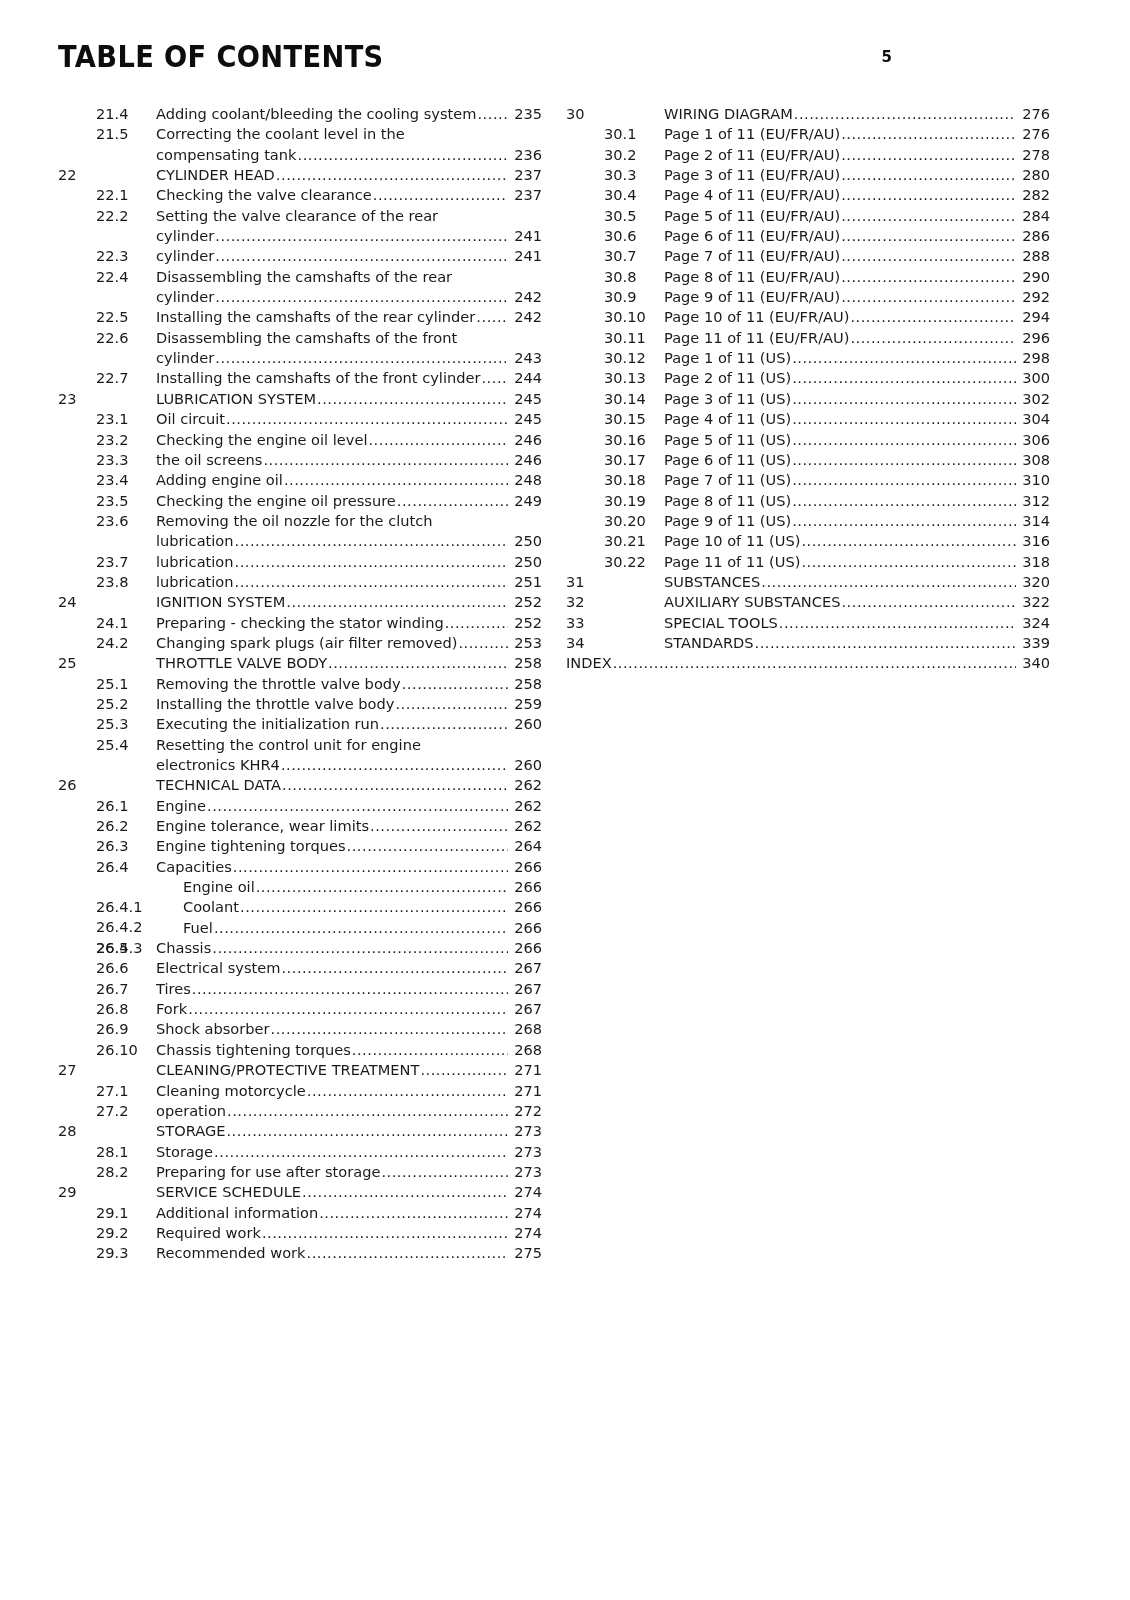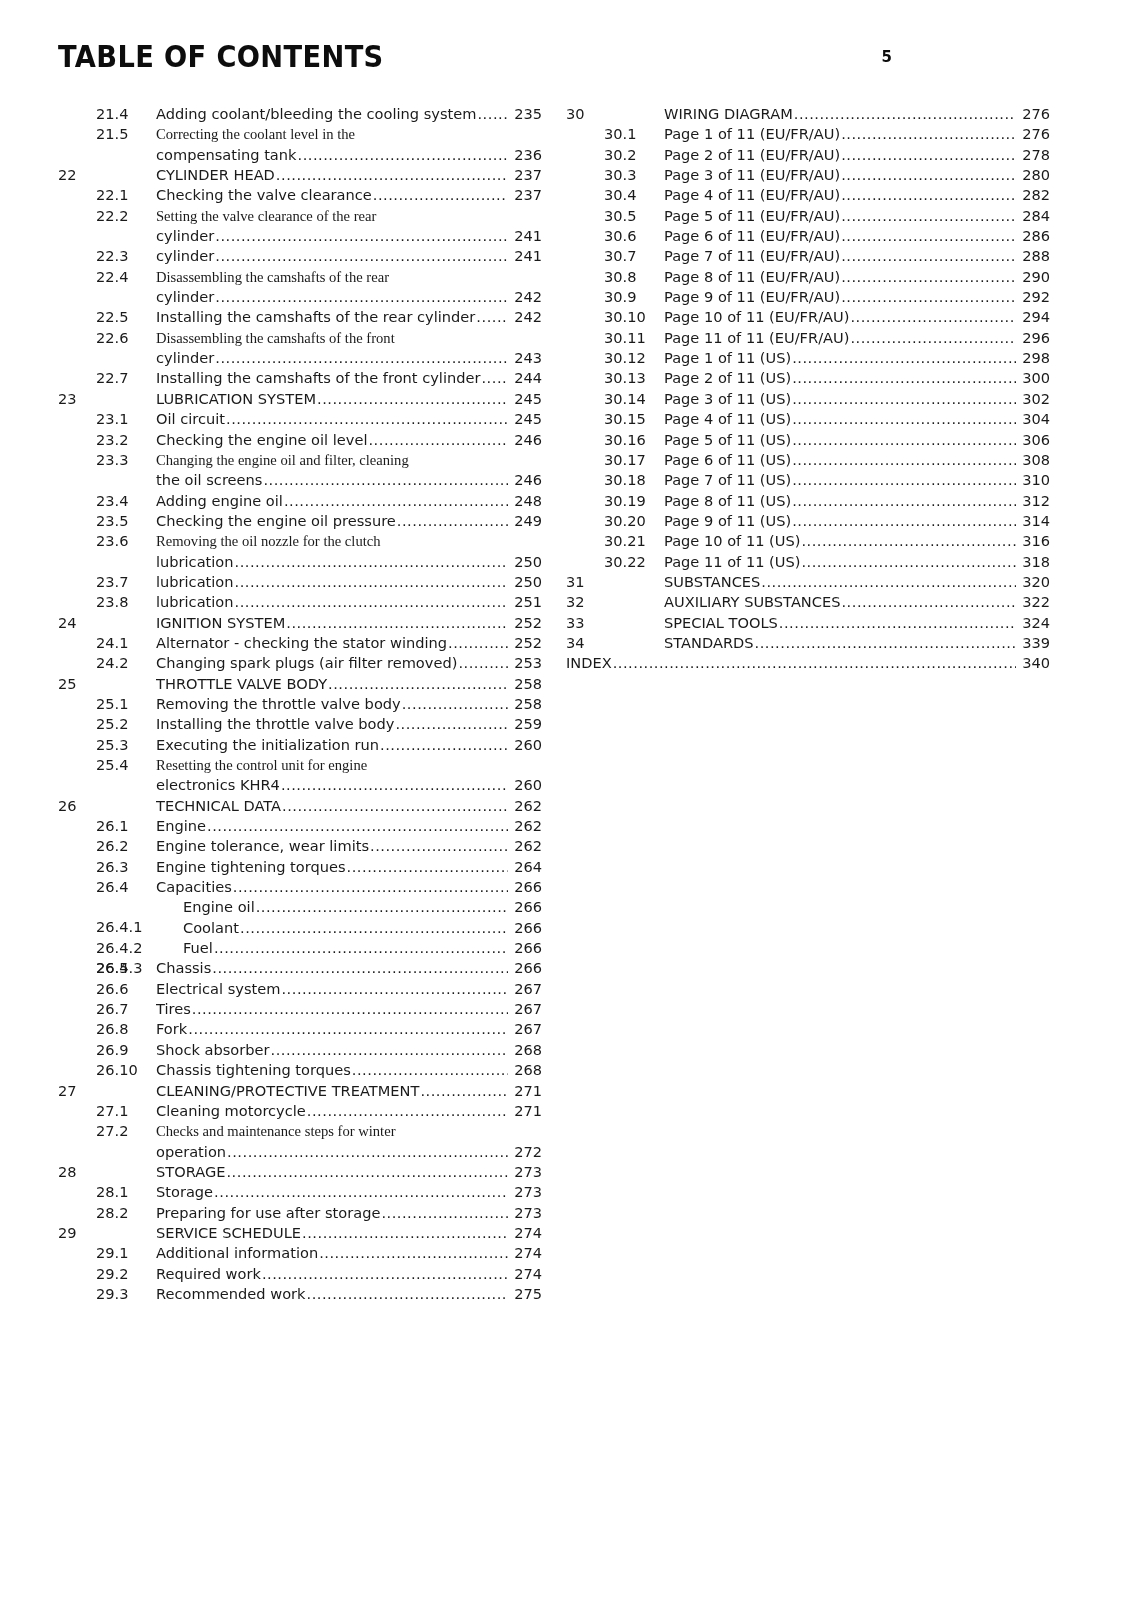--- a/index.html
+++ b/index.html
@@ -110,21 +110,21 @@
     font-size: 14.6px;
     letter-spacing: 0.5px;
   }
   .line .pg {
     flex: 0 0 auto;
     text-align: right;
     min-width: 30px;
     padding-left: 3px;
   }
   
-  .line.cont .txt { flex: 0 0 auto; font-family: Liberation Serif, serif; }
+  .line.cont .txt { flex: 0 0 auto; }
 </style>
 </head>
 <body>
 
 <div class="page-header">
   <div class="toc-title">TABLE OF CONTENTS</div>
   <div class="page-number">5</div>
 </div>
 
 <div class="columns">
@@ -267,23 +267,20 @@
           <div class="line">
             <span class="txt">Checking the engine oil level</span>
             <span class="leader">........................................................................................................................................................................................................</span>
             <span class="pg">246</span>
           </div>
         </div>
       </div>
       <div class="entry lvl2">
         <span class="num">23.3</span>
         <div class="body-wrap">
-          <div class="line cont">
-            <span class="txt">Changing the engine oil and filter, cleaning</span>
-          </div>
           <div class="line">
             <span class="txt">the oil screens</span>
             <span class="leader">........................................................................................................................................................................................................</span>
             <span class="pg">246</span>
           </div>
         </div>
       </div>
       <div class="entry lvl2">
         <span class="num">23.4</span>
         <div class="body-wrap">
@@ -344,21 +341,21 @@
             <span class="txt">IGNITION SYSTEM</span>
             <span class="leader">........................................................................................................................................................................................................</span>
             <span class="pg">252</span>
           </div>
         </div>
       </div>
       <div class="entry lvl2">
         <span class="num">24.1</span>
         <div class="body-wrap">
           <div class="line">
-            <span class="txt">Alternator - checking the stator winding</span>
+            <span class="txt">Preparing - checking the stator winding</span>
             <span class="leader">........................................................................................................................................................................................................</span>
             <span class="pg">252</span>
           </div>
         </div>
       </div>
       <div class="entry lvl2">
         <span class="num">24.2</span>
         <div class="body-wrap">
           <div class="line">
             <span class="txt">Changing spark plugs (air filter removed)</span>
@@ -576,23 +573,20 @@
           <div class="line">
             <span class="txt">Cleaning motorcycle</span>
             <span class="leader">........................................................................................................................................................................................................</span>
             <span class="pg">271</span>
           </div>
         </div>
       </div>
       <div class="entry lvl2">
         <span class="num">27.2</span>
         <div class="body-wrap">
-          <div class="line cont">
-            <span class="txt">Checks and maintenance steps for winter</span>
-          </div>
           <div class="line">
             <span class="txt">operation</span>
             <span class="leader">........................................................................................................................................................................................................</span>
             <span class="pg">272</span>
           </div>
         </div>
       </div>
       <div class="entry lvl1">
         <span class="num">28</span>
         <div class="body-wrap">

